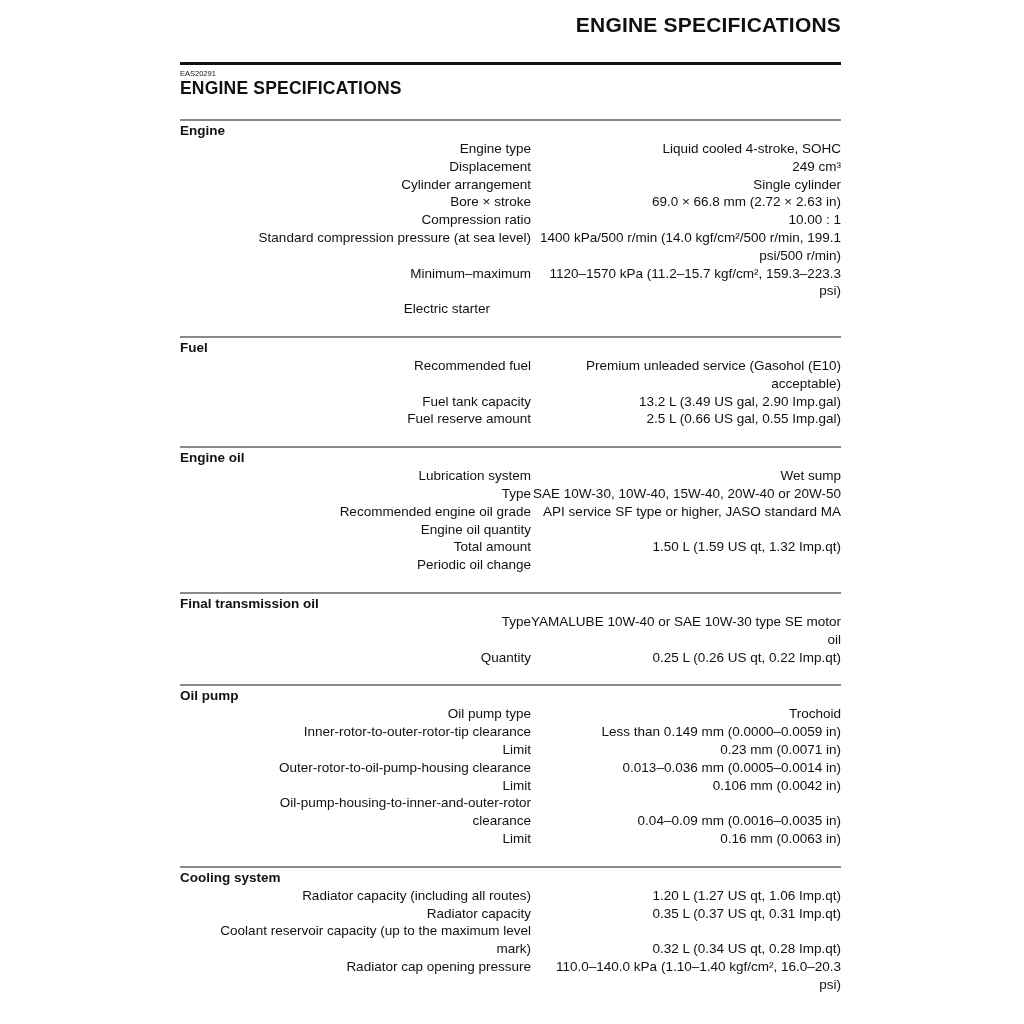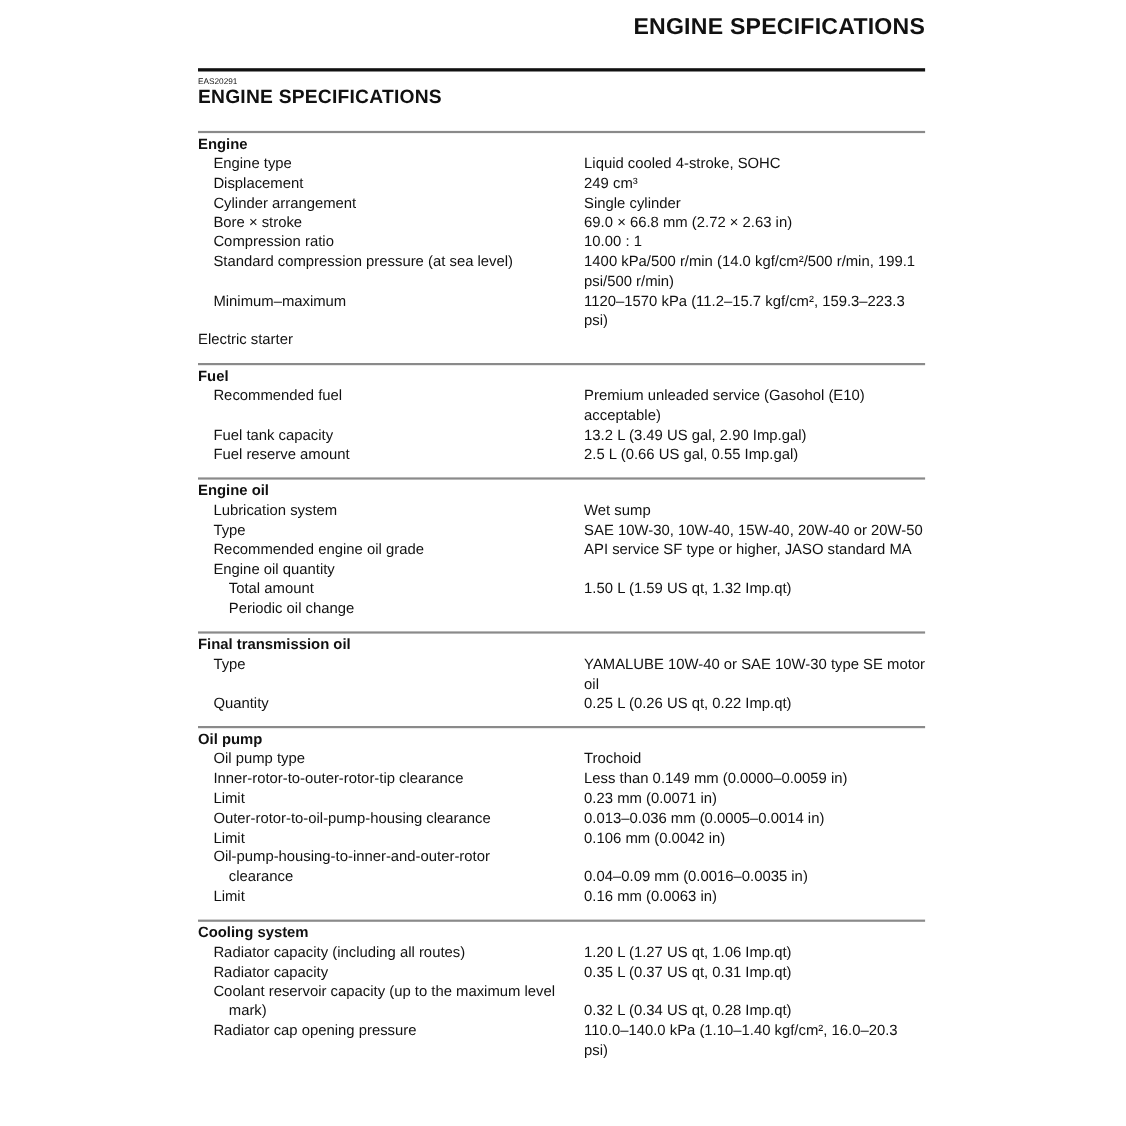--- a/index.html
+++ b/index.html
@@ -45,29 +45,29 @@
   .page-title {
     font-size: 17.5px;
     font-weight: 700;
     line-height: 20px;
     margin: 0;
     letter-spacing: 0.2px;
   }
   #sections { margin-top: 21px; }
   .spec-section {
     border-top: 2px solid var(--rule-thin);
-    padding: 1px 0 12px 0;
+    padding: 1px 0 18px 0;
   }
   .section-title {
     font-size: 13.5px;
     font-weight: 700;
     line-height: 18px;
     margin: 0;
   }
-  .spec-row { display: flex; align-items: flex-start; }
+  .spec-row { display: flex; align-items: flex-start; text-align: right; }
   .row-label {
     flex: 0 0 351px;
     width: 351px;
     font-size: 13.5px;
     line-height: 17.8px;
   }
   .row-label.indent-1 { padding-left: 14px; }
   .row-label.indent-2 { padding-left: 28px; }
   .row-value {
     flex: 0 0 310px;

